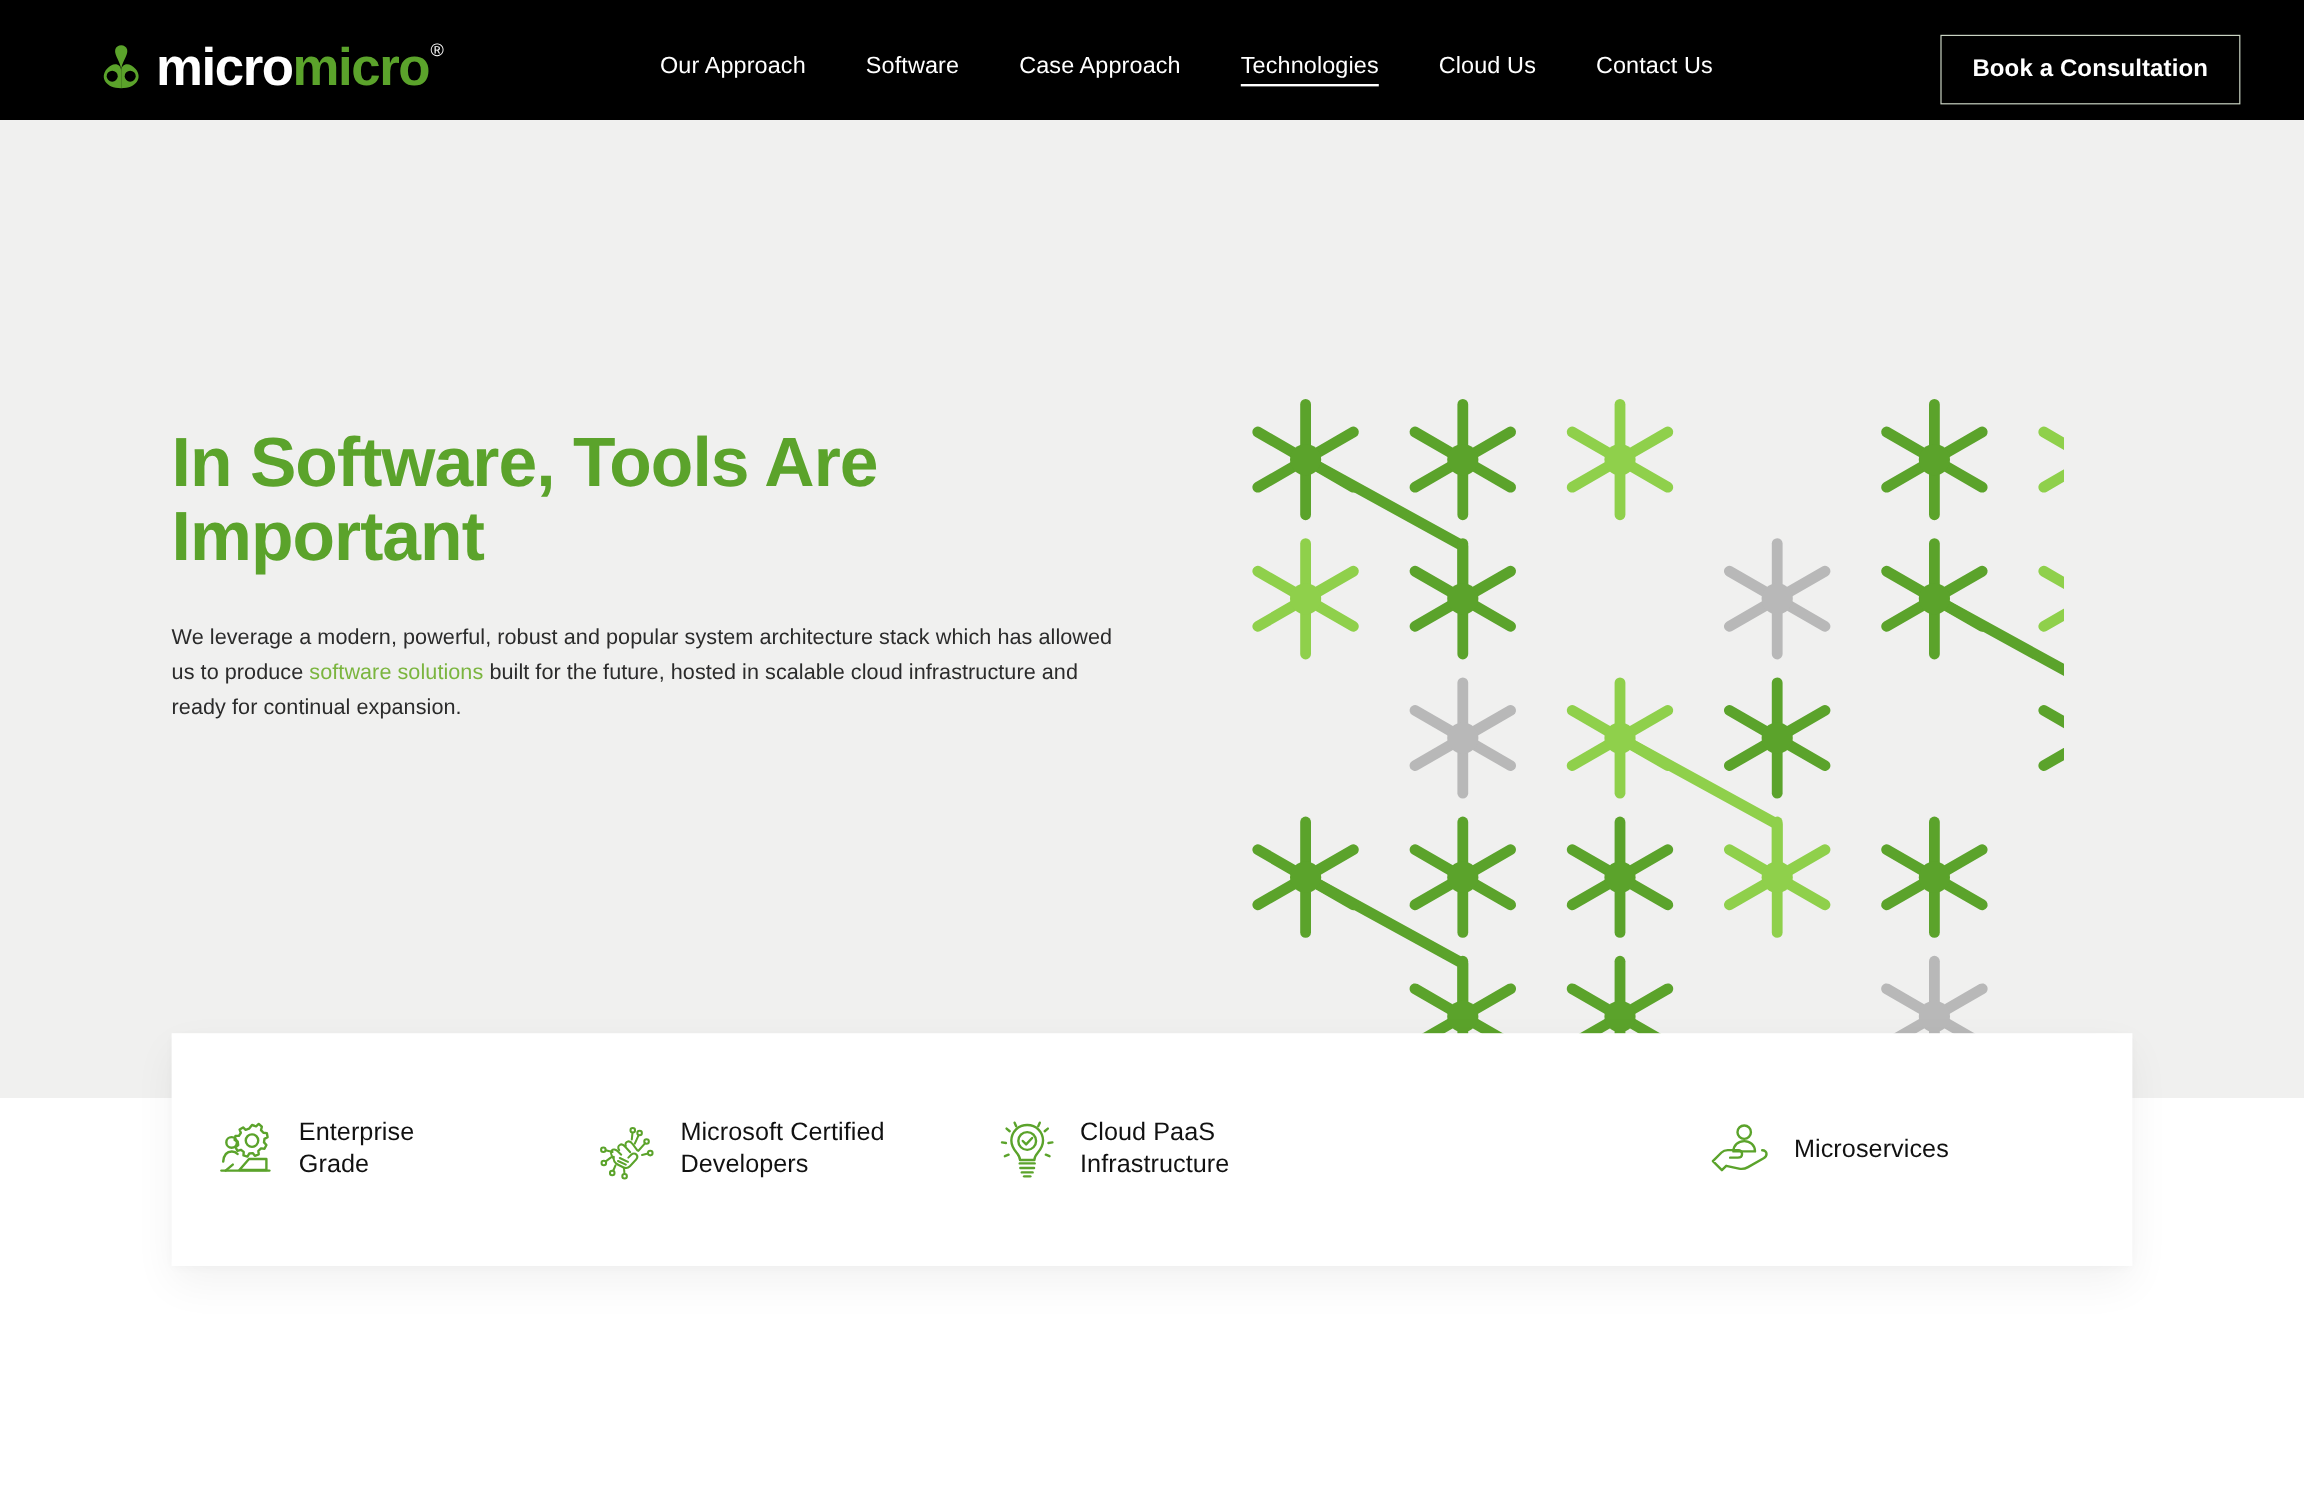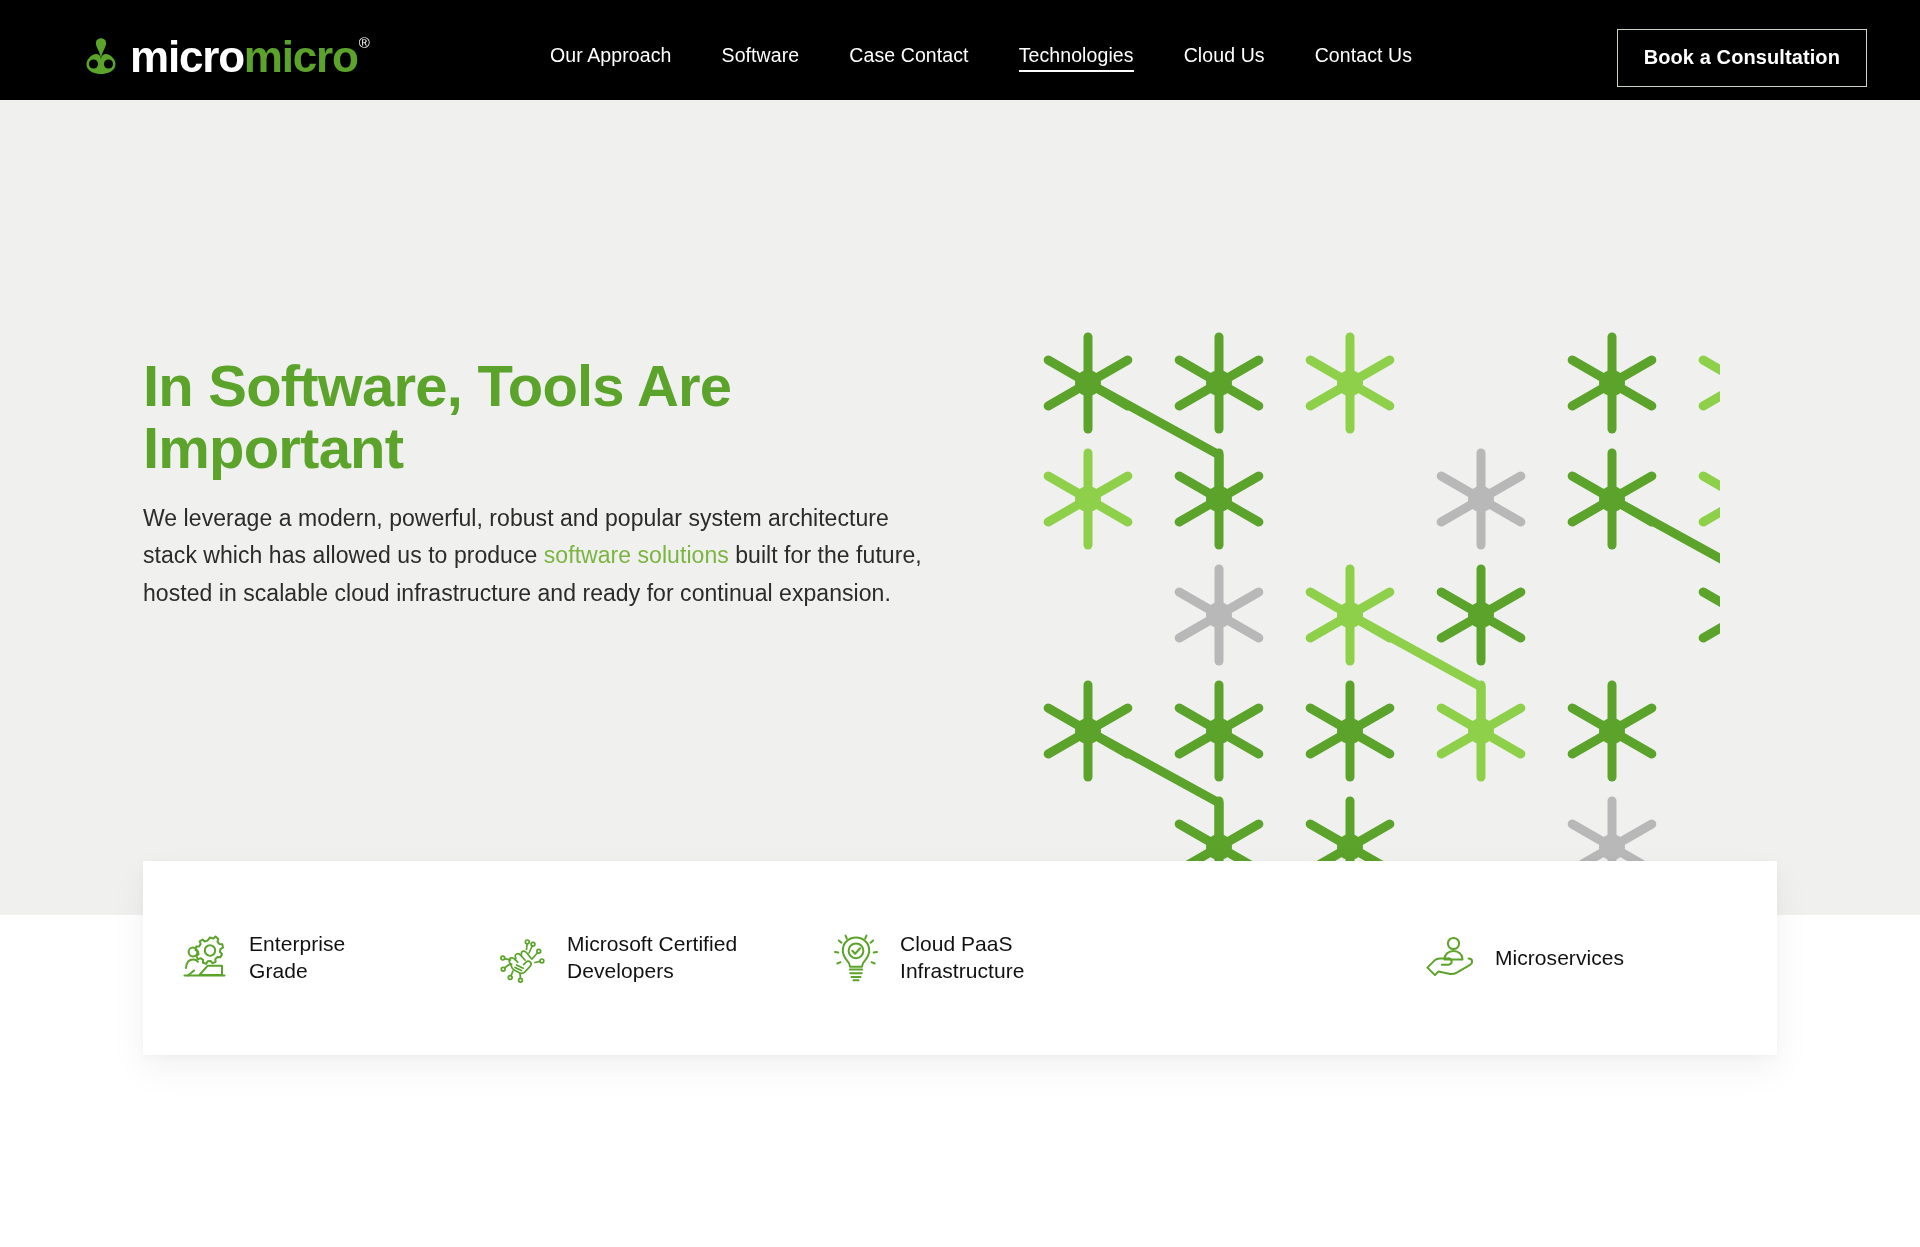--- a/index.html
+++ b/index.html
@@ -123,23 +123,23 @@
   .hero-title {
     color: #5ba32b;
     font-size: 58px;
     line-height: 1.07;
     font-weight: 700;
     letter-spacing: -0.8px;
     max-width: 680px;
   }
 
   .hero-text {
-    margin-top: 21px;
+    margin-top: 38px;
     color: #2b2b2b;
-    font-size: 23px;
+    font-size: 18px;
     line-height: 1.62;
     font-weight: 400;
     max-width: 790px;
     letter-spacing: 0.05px;
   }
   .hero-text a,
   .hero-text .inline-link {
     color: #7bb53f;
     text-decoration: none;
     cursor: pointer;
@@ -216,21 +216,21 @@
           </g>
         </svg>
       </span>
       <span class="logo-word"><span class="w-micro">micro</span><span class="w-knot">micro</span></span>
       <span class="logo-reg">®</span>
     </div>
 
     <nav class="nav">
       <a class="nav-link" href="#">Our Approach</a>
       <a class="nav-link" href="#">Software</a>
-      <a class="nav-link" href="#">Case Contact</a>
+      <a class="nav-link" href="#">Case Approach</a>
       <a class="nav-link active" href="#">Technologies</a>
       <a class="nav-link" href="#">Cloud Us</a>
       <a class="nav-link" href="#">Contact Us</a>
     </nav>
 
     <button class="cta-button">Book a Consultation</button>
   </header>
 
   <section class="hero">
 

